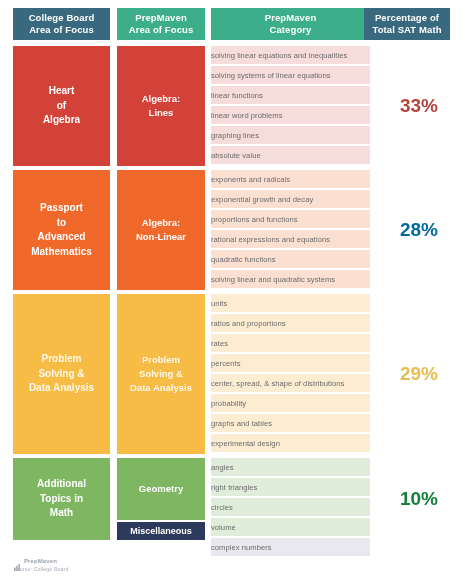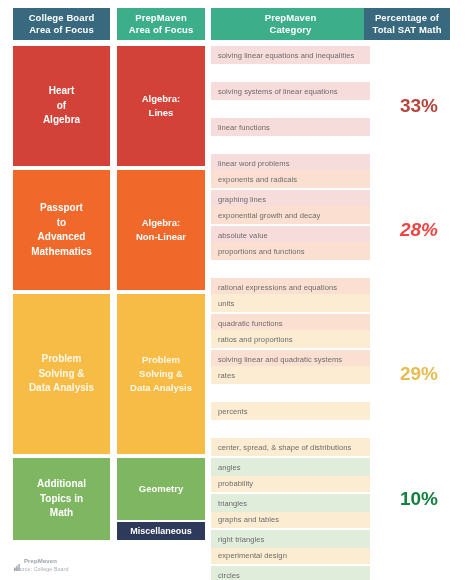--- a/index.html
+++ b/index.html
@@ -85,24 +85,23 @@
     line-height: 1.45;
   }
   .cats {
     position: absolute;
     left: 211px;
     width: 159px;
     top: 0;
   }
   .cat-row {
     height: 18px;
-    margin-bottom: 18px;
-    display: flex;
-    align-items: center;
-    padding-left: 7px;
+    margin-bottom: 2px;
+    display: flex;
+    align-items: center;
     box-sizing: border-box;
     font-size: 7.6px;
     color: #6B6B6B;
     letter-spacing: 0.05px;
   }
   .pct {
     position: absolute;
     left: 376px;
     width: 86px;
     top: 0;
@@ -113,21 +112,21 @@
     font-weight: bold;
   }
 
   
   .s-red  .focus-box, .s-red  .pm-box { background: #D34238; }
   .s-red  .cat-row { background: #F6DCDA; }
   .s-red  .pct { color: #B5453D; }
 
   .s-orange .focus-box, .s-orange .pm-box { background: #F0682A; }
   .s-orange .cat-row { background: #FBE0D2; }
-  .s-orange .pct { color: #ef4444; font-style: italic; }
+  .s-orange .pct { color: #0369a1; }
 
   .s-yellow .focus-box, .s-yellow .pm-box { background: #F6BC45; }
   .s-yellow .cat-row { background: #FCEDD2; }
   .s-yellow .pct { color: #E8BC52; }
   .s-yellow .focus-box, .s-yellow .pm-box { color: #FFF8EC; }
 
   .s-green .focus-box, .s-green .pm-box { background: #7FB661; }
   .s-green .cat-row { background: #E1EDDB; }
   .s-green .pct { color: #15803d; }
 
@@ -298,21 +297,20 @@
       </span>
     </div>
     <div class="pm-box" style="height:62px;">
       <span>Geometry</span>
     </div>
     <div class="misc-box" style="top:64px;">
       <span>Miscellaneous</span>
     </div>
     <div class="cats">
       <div class="cat-row">angles</div>
-      <div class="cat-row">triangles</div>
       <div class="cat-row">right triangles</div>
       <div class="cat-row">circles</div>
       <div class="cat-row">volume</div>
       <div class="cat-row misc">complex numbers</div>
     </div>
     <div class="pct" style="height:82px;">10%</div>
   </div>
 
   <div class="footer">
     <div class="footer-brand">

